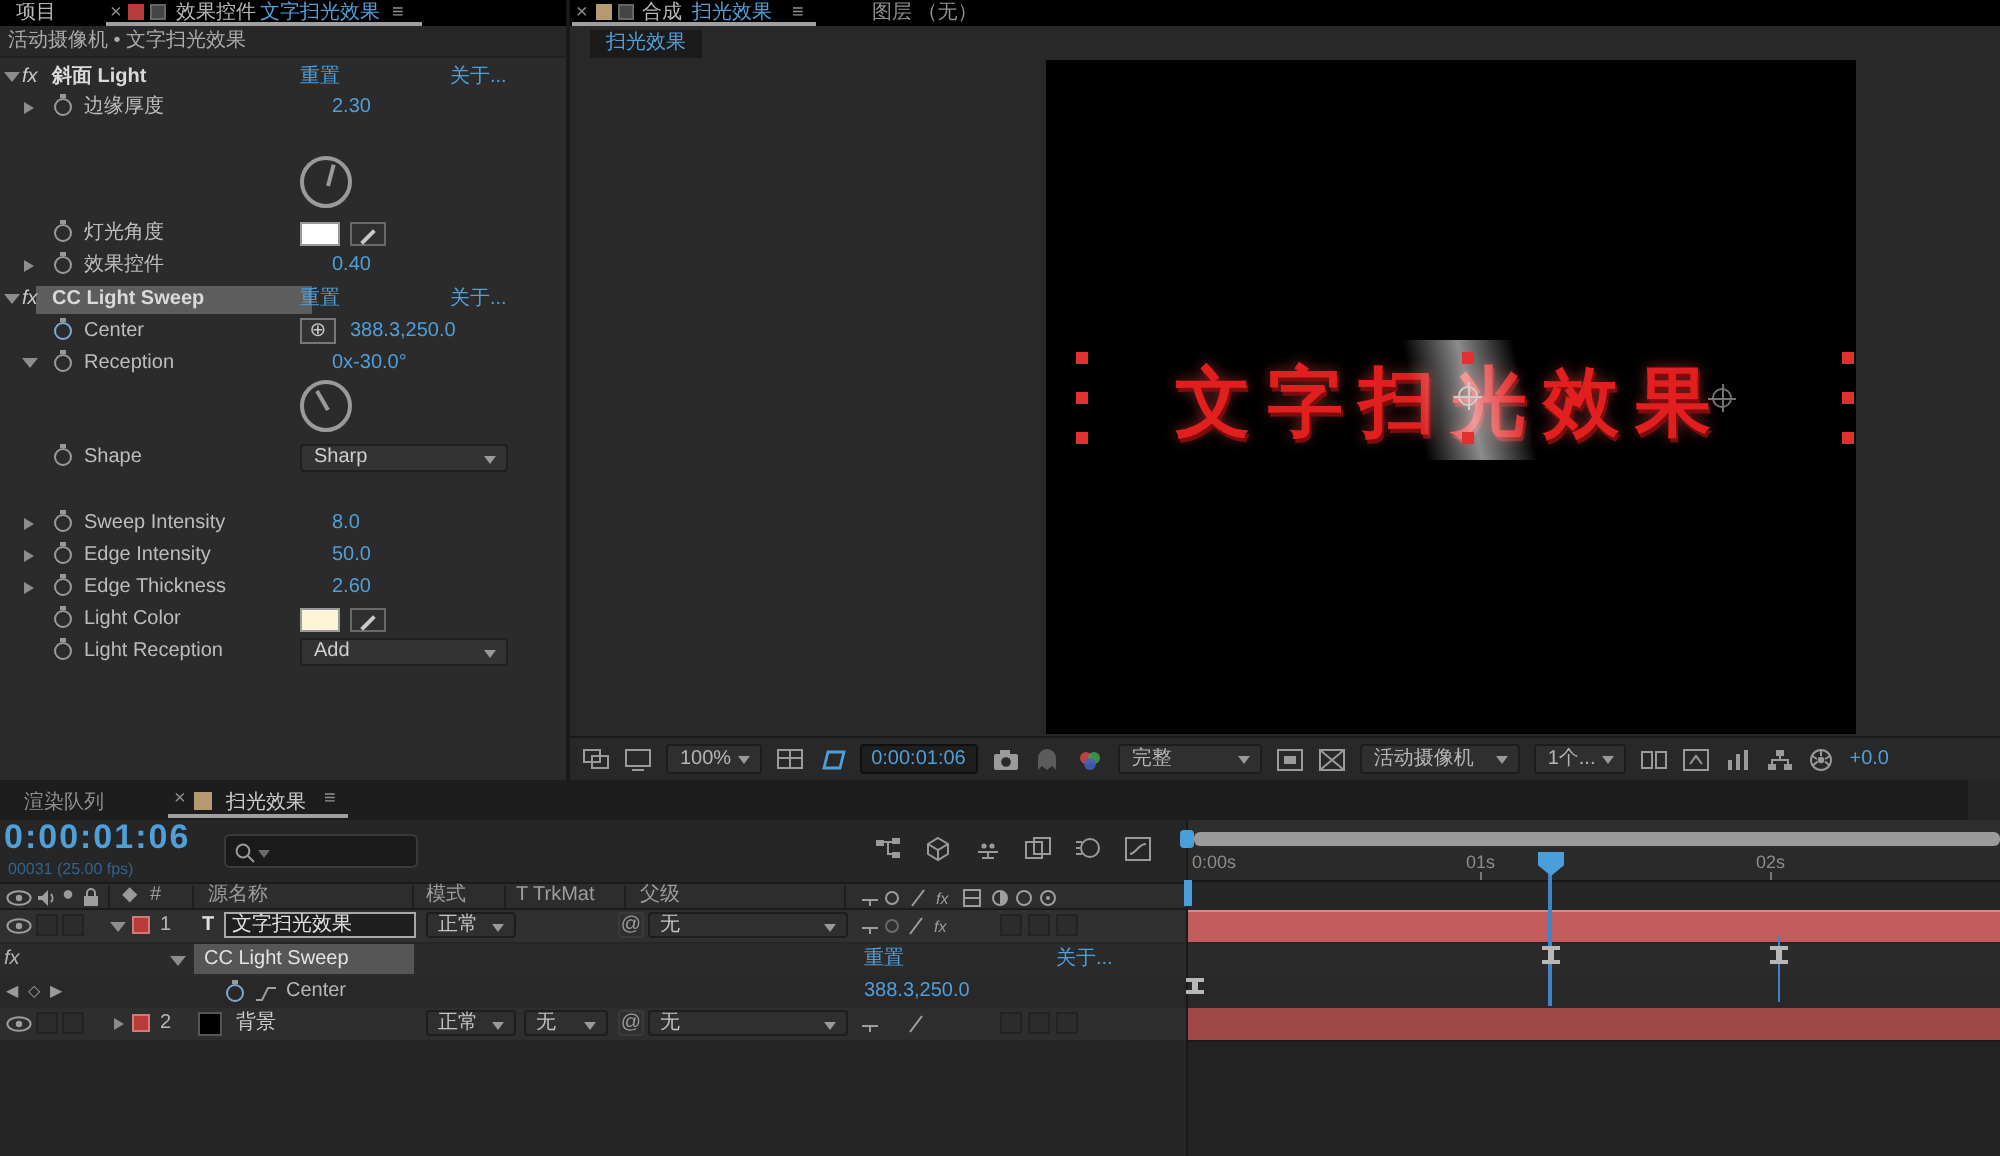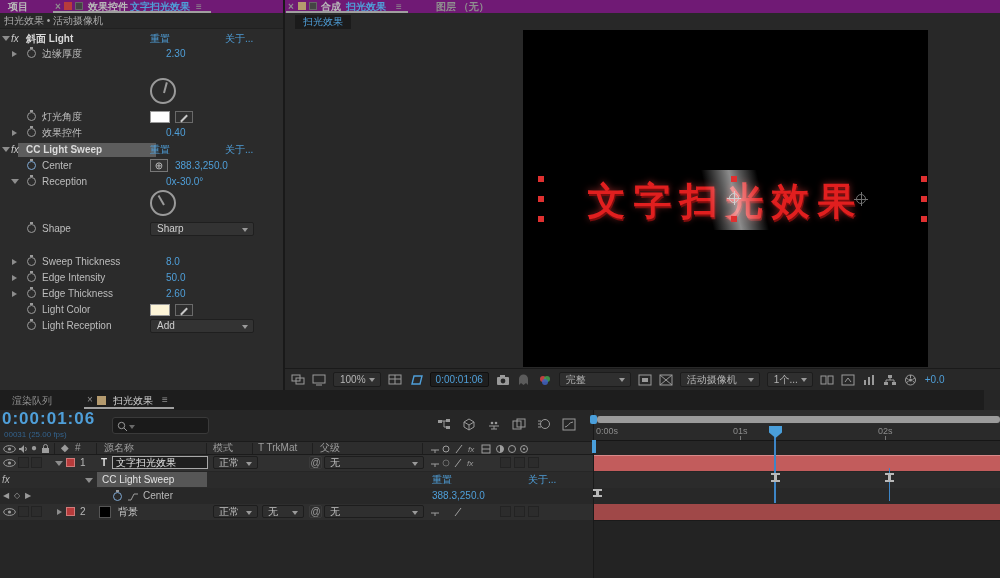--- a/index.html
+++ b/index.html
@@ -2,21 +2,21 @@
 <html><head>
 <meta charset="utf-8">
 <style>
   * { margin:0; padding:0; box-sizing:border-box; }
   html,body { background:#161616; }
   .app{ position:relative; width:1000px; height:578px; background:#262626; overflow:hidden;
         font-family:"Liberation Sans", sans-serif; font-size:10px; color:#b8b8b8; }
   .abs{ position:absolute; }
   .blue{ color:#4f9fd9; }
   .dim{ color:#8f8f8f; }
-  .tabstrip{ position:absolute; left:0; top:0; width:1000px; height:13px; background:#701a75;font-weight:bold; }
+  .tabstrip{ position:absolute; left:0; top:0; width:1000px; height:13px; background:#000000; }
   .tab-underline{ position:absolute; height:2px; background:#9f9f9f; top:11px; }
   .sq{ position:absolute; width:8px; height:8px; top:2px; }
   
   .ec{ position:absolute; left:0; top:13px; width:283px; height:377px; background:#2b2b2b; }
   .ec-crumb{ position:absolute; left:0; top:0; width:283px; height:16px; background:#272727; line-height:16px; padding-left:4px; color:#aaa; border-bottom:1px solid #202020;}
   .ecrow{ position:absolute; left:0; width:283px; height:16px; line-height:16px; }
   .tw{ position:absolute; top:5px; width:0; height:0; border-left:5px solid #8d8d8d; border-top:3px solid transparent; border-bottom:3px solid transparent; }
   .tw.open{ border-left:4px solid transparent; border-right:4px solid transparent; border-top:5px solid #8d8d8d; border-bottom:none; }
   .swatchicon{ position:absolute; top:3px; width:9px; height:9px; border:1px solid #9a9a9a; border-radius:50%; }
   .swatchicon::before{ content:""; position:absolute; top:-3px; left:2px; width:3px; height:2px; background:#9a9a9a; }
@@ -94,21 +94,21 @@
     <span class="sq" style="left:309px;background:#444;border:1px solid #666"></span>
     <span class="abs" style="left:321px;line-height:13px">合成</span>
     <span class="abs blue" style="left:346px;line-height:13px">扫光效果</span>
     <span class="abs dim" style="left:396px;line-height:13px">≡</span>
     <div class="tab-underline" style="left:286px;width:122px"></div>
 
     <span class="abs dim" style="left:436px;line-height:13px">图层 （无）</span>
   </div>
 
   <div class="ec">
-    <div class="ec-crumb">扫光效果 • 活动摄像机</div>
+    <div class="ec-crumb">活动摄像机 • 文字扫光效果</div>
 
     <div class="ecrow" style="top:18px">
       <span class="tw open" style="left:2px"></span>
       <span class="ec-fx">fx</span>
       <span class="ec-name">斜面 Light</span>
       <span class="ec-reset blue">重置</span>
       <span class="ec-about blue">关于...</span>
     </div>
 
     <div class="ecrow" style="top:33px">
@@ -167,21 +167,21 @@
     <div class="ecrow" style="top:208px">
       <span class="swatchicon" style="left:27px"></span>
       <span class="ec-lab">Shape</span>
       <span class="dd"><span>Sharp</span><span class="caret"></span></span>
     </div>
 
 
     <div class="ecrow" style="top:241px">
       <span class="tw" style="left:12px"></span>
       <span class="swatchicon" style="left:27px"></span>
-      <span class="ec-lab">Sweep Thickness</span>
+      <span class="ec-lab">Sweep Intensity</span>
       <span class="ec-val blue">8.0</span>
     </div>
 
     <div class="ecrow" style="top:257px">
       <span class="tw" style="left:12px"></span>
       <span class="swatchicon" style="left:27px"></span>
       <span class="ec-lab">Edge Intensity</span>
       <span class="ec-val blue">50.0</span>
     </div>
 

